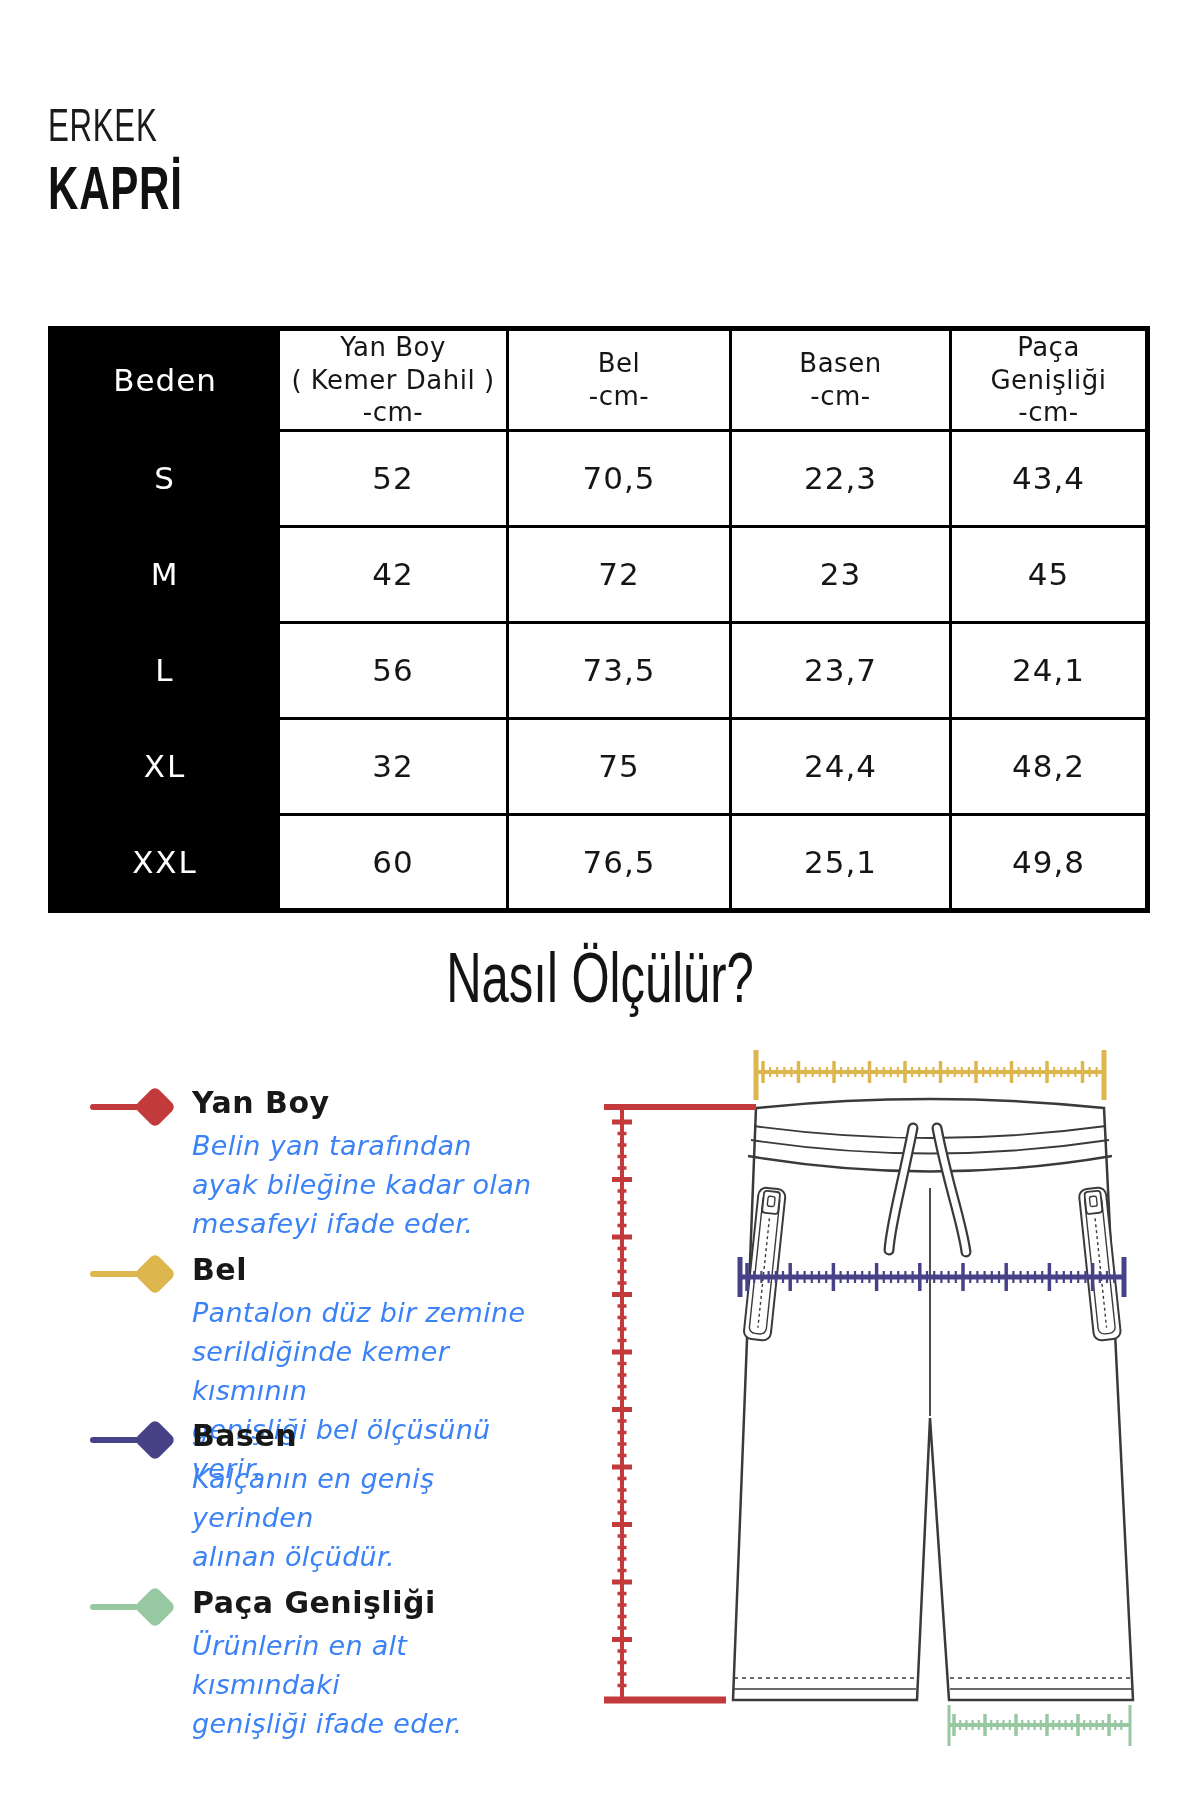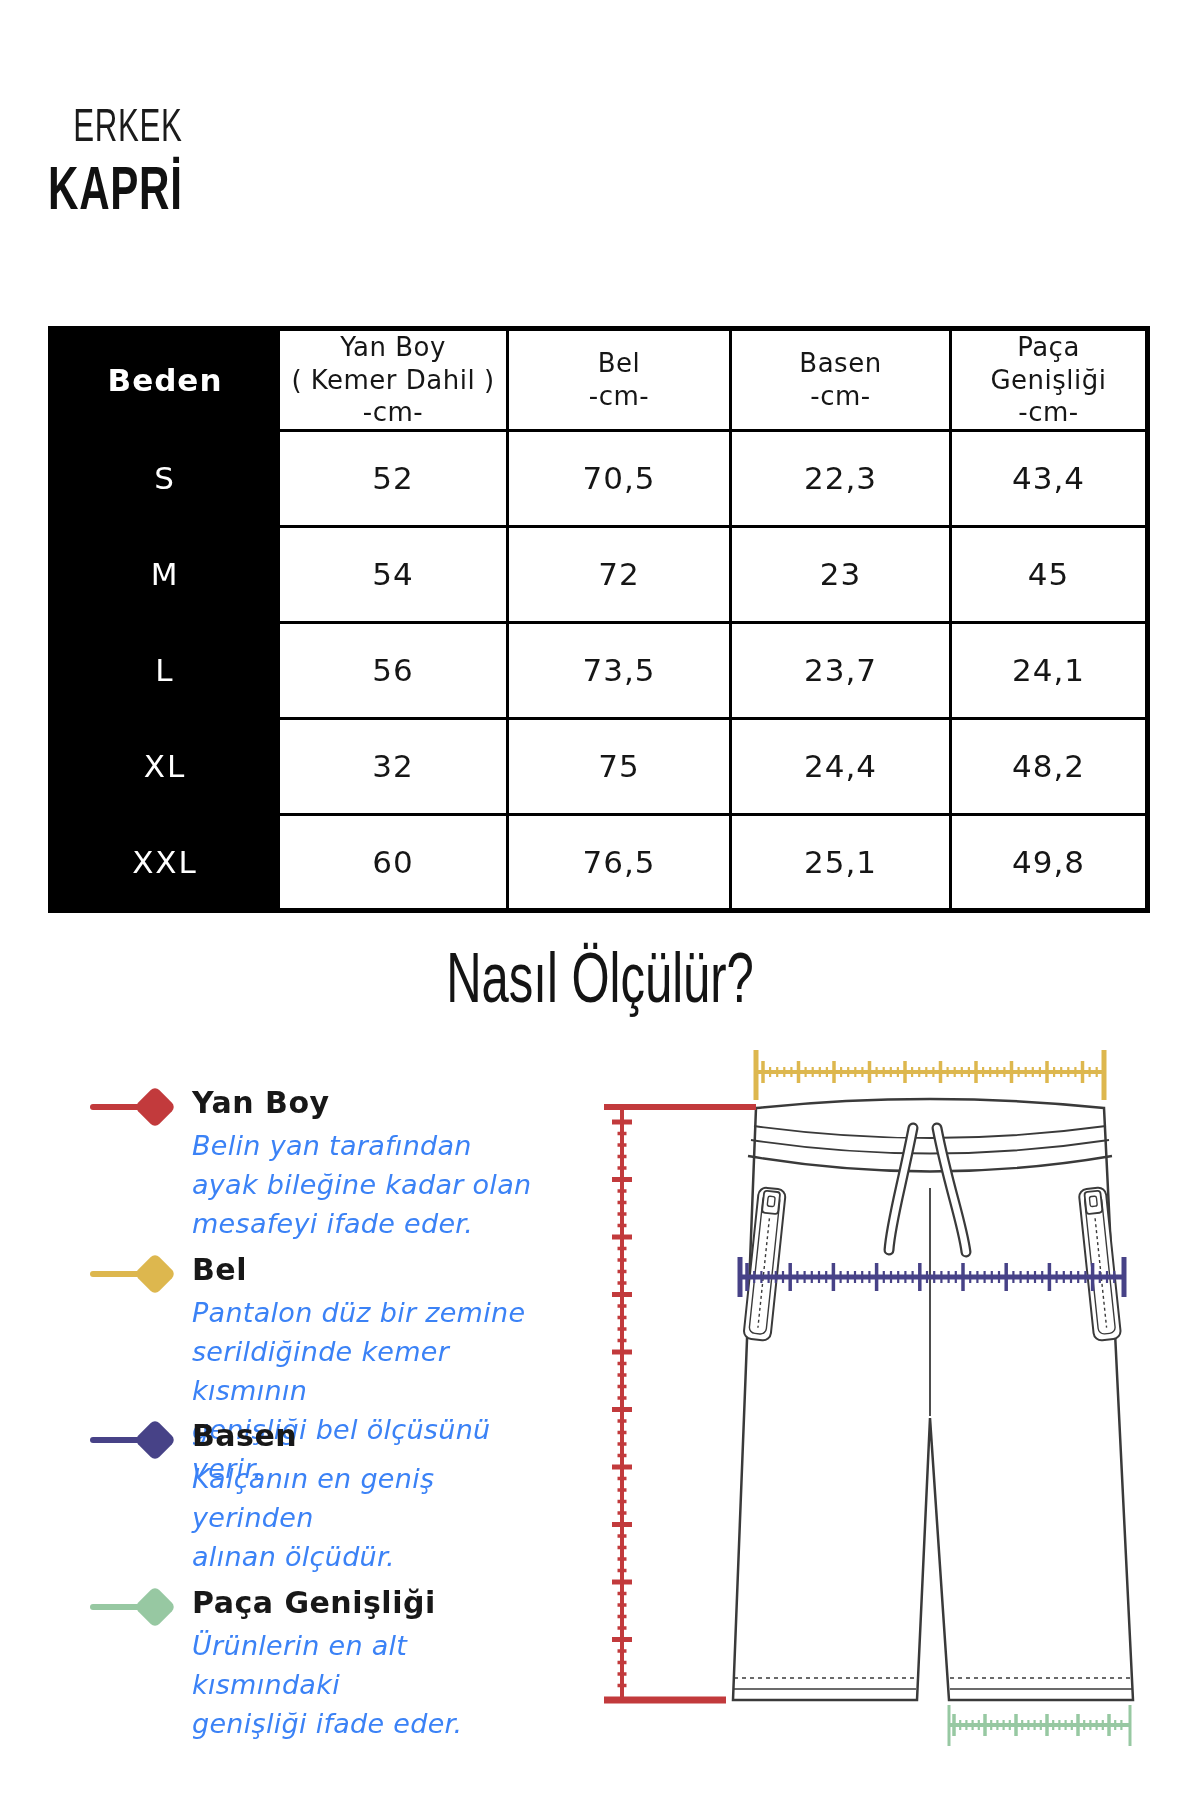--- a/index.html
+++ b/index.html
@@ -1,36 +1,36 @@
 <!DOCTYPE html>
 <html><head>
 <meta charset="utf-8">
 <style>
   html,body{margin:0;padding:0;background:#fff;}
   .page{position:relative;width:1200px;height:1800px;background:#ffffff;overflow:hidden;
         font-family:"DejaVu Sans",sans-serif;color:#1e1e1e;}
 
   
-  .title-block{position:absolute;left:48px;top:100px;text-align:right;}
+  .title-block{position:absolute;left:48px;top:100px;}
   .cat-title{font-family:"Liberation Sans",sans-serif;font-size:46px;font-weight:400;
              letter-spacing:1px;color:#1b1b1b;transform:scaleX(.68);transform-origin:left top;line-height:1.1;}
   .prod-title{font-family:"Liberation Sans",sans-serif;font-size:62px;font-weight:700;
               letter-spacing:1px;color:#111;transform:scaleX(.68);transform-origin:left top;line-height:1.05;margin-top:4px;}
   .brand{position:absolute;left:858px;top:84px;width:300px;text-align:center;}
   .brand-name{font-family:"Liberation Sans",sans-serif;font-size:56px;font-weight:700;color:#111;
               transform:scaleX(.8);transform-origin:center top;letter-spacing:0px;margin-top:2px;}
 
   
   table.size-table{position:absolute;left:48px;top:326px;width:1102px;height:562px;
       border-collapse:collapse;table-layout:fixed;border:5px solid #000;}
   table.size-table td,table.size-table th{border:3px solid #000;text-align:center;vertical-align:middle;
       font-family:"DejaVu Sans",sans-serif;padding:0;}
   th.col-head{font-size:26px;font-weight:400;letter-spacing:.5px;white-space:pre-line;line-height:1.25;color:#161616;}
   .beden-col{background:#000;color:#fff;border-color:#000 !important;}
-  th.beden-col{font-size:31px;font-weight:700;letter-spacing:1px;}
+  th.beden-col{font-size:31px;font-weight:400;letter-spacing:1px;}
   td.beden-col{font-size:31px;letter-spacing:2px;}
   td.val{font-size:31px;letter-spacing:1px;color:#161616;}
   tr.head-row{height:82px;}
   tr.data-row{height:96px;}
 
   
   .htm-title{position:absolute;left:0;top:938px;width:1200px;text-align:center;
       font-family:"Liberation Sans",sans-serif;font-size:70px;font-weight:500;color:#141414;
       transform:scaleX(.7);letter-spacing:0;}
 
@@ -76,21 +76,21 @@
     </tr>
     <tr class="data-row">
       <td class="beden-col">S</td>
       <td class="val">52</td>
       <td class="val">70,5</td>
       <td class="val">22,3</td>
       <td class="val">43,4</td>
     </tr>
     <tr class="data-row">
       <td class="beden-col">M</td>
-      <td class="val">54</td>
+      <td class="val">42</td>
       <td class="val">72</td>
       <td class="val">23</td>
       <td class="val">45</td>
     </tr>
     <tr class="data-row">
       <td class="beden-col">L</td>
       <td class="val">56</td>
       <td class="val">73,5</td>
       <td class="val">23,7</td>
       <td class="val">24,1</td>

